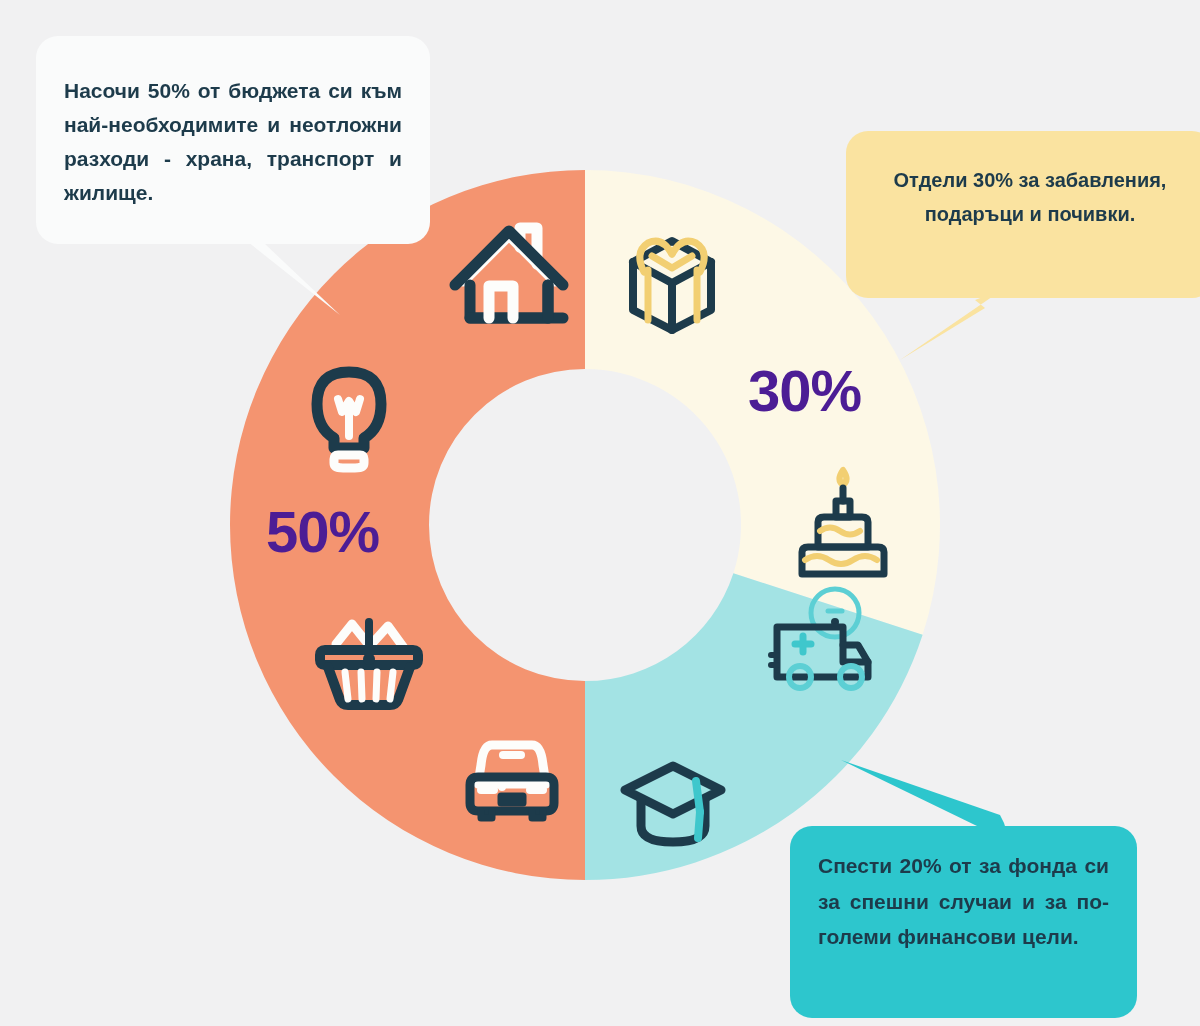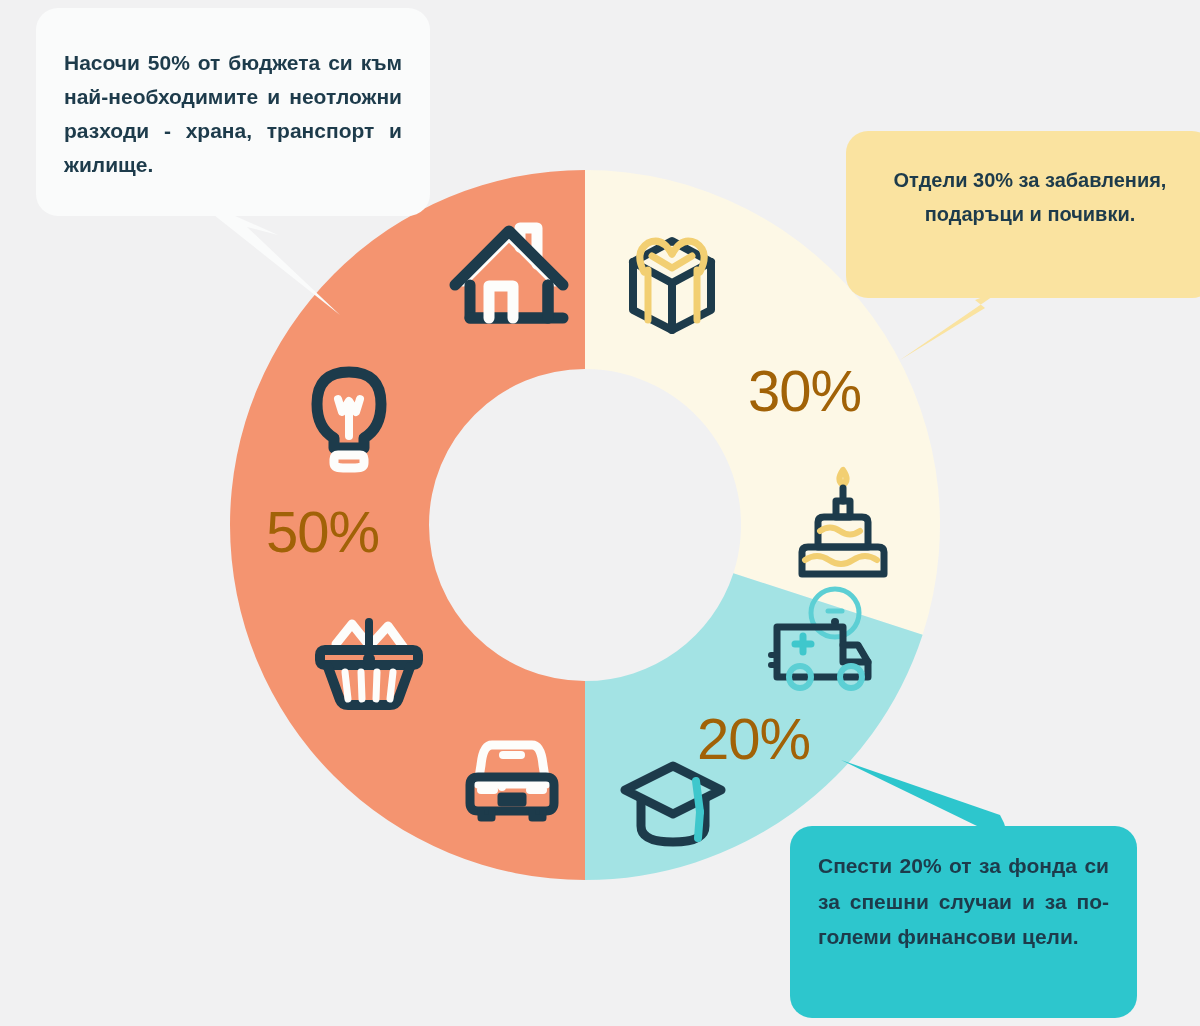--- a/index.html
+++ b/index.html
@@ -21,22 +21,22 @@
   .layer {
     position: absolute;
     left: 0;
     top: 0;
     width: 1200px;
     height: 1026px;
   }
   
   .pct {
     position: absolute;
-    font-weight: normal;
-    color: #a16207;
+    font-weight: bold;
+    color: #4c1d95;
     letter-spacing: -1px;
     white-space: nowrap;
     font-size: 58px;
     line-height: 1;
   }
   .pct-50 { left: 266px; top: 503px; }
   .pct-30 { left: 748px; top: 362px; }
   .pct-20 { left: 697px; top: 710px; }
 
   
@@ -44,21 +44,21 @@
     position: absolute;
     box-sizing: border-box;
     border-radius: 22px;
     color: #1d3b4b;
     font-weight: bold;
     font-size: 21px;
     line-height: 1.62;
   }
   .bubble-white {
     left: 36px;
-    top: 8px;
+    top: 36px;
     width: 394px;
     height: 208px;
     background: #fafbfb;
     padding: 38px 28px 0 28px;
     text-align: justify;
     text-align-last: left;
   }
   .bubble-yellow {
     left: 846px;
     top: 131px;
@@ -174,21 +174,20 @@
     <g fill="none" stroke-linecap="round" stroke-linejoin="round">
       <path d="M 625 790 L 673 766 L 721 790 L 673 814 Z" stroke="#1d3b4b" stroke-width="9"></path>
       <path d="M 641 799 L 641 826 Q 641 842 673 842 Q 705 842 705 826 L 705 799" stroke="#1d3b4b" stroke-width="9"></path>
       <path d="M 696 781 L 700 812" stroke="#3fc7cc" stroke-width="8"></path>
       <path d="M 700 812 L 698 838" stroke="#3fc7cc" stroke-width="8"></path>
     </g>
   </svg>
 
   <div class="pct pct-50">50%</div>
   <div class="pct pct-30">30%</div>
-  <div class="pct pct-20">20%</div>
 
   <svg class="layer" viewBox="0 0 1200 1026">
     <polygon points="190,196 340,315 247,227 278,235" fill="#fafbfb"></polygon>
     <polygon points="1002,290 900,360 985,308 975,300" fill="#fae3a0"></polygon>
     <polygon points="1010,842 841,760 1000,815 1004,823" fill="#2dc6cd"></polygon>
   </svg>
 
   <div class="bubble bubble-white">
     <p>Насочи 50% от бюджета си към най-необходимите и неотложни разходи - храна, транспорт и жилище.</p>
   </div>

